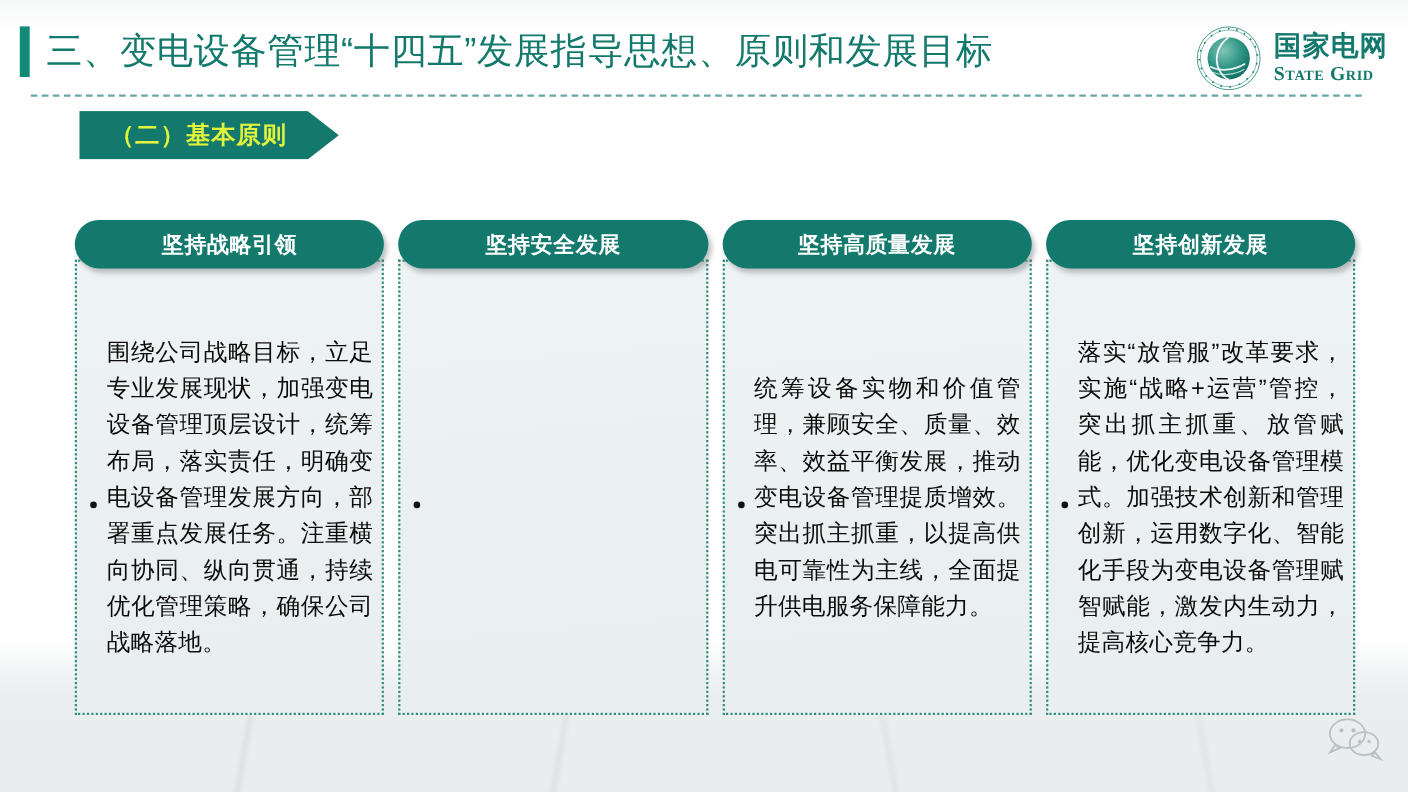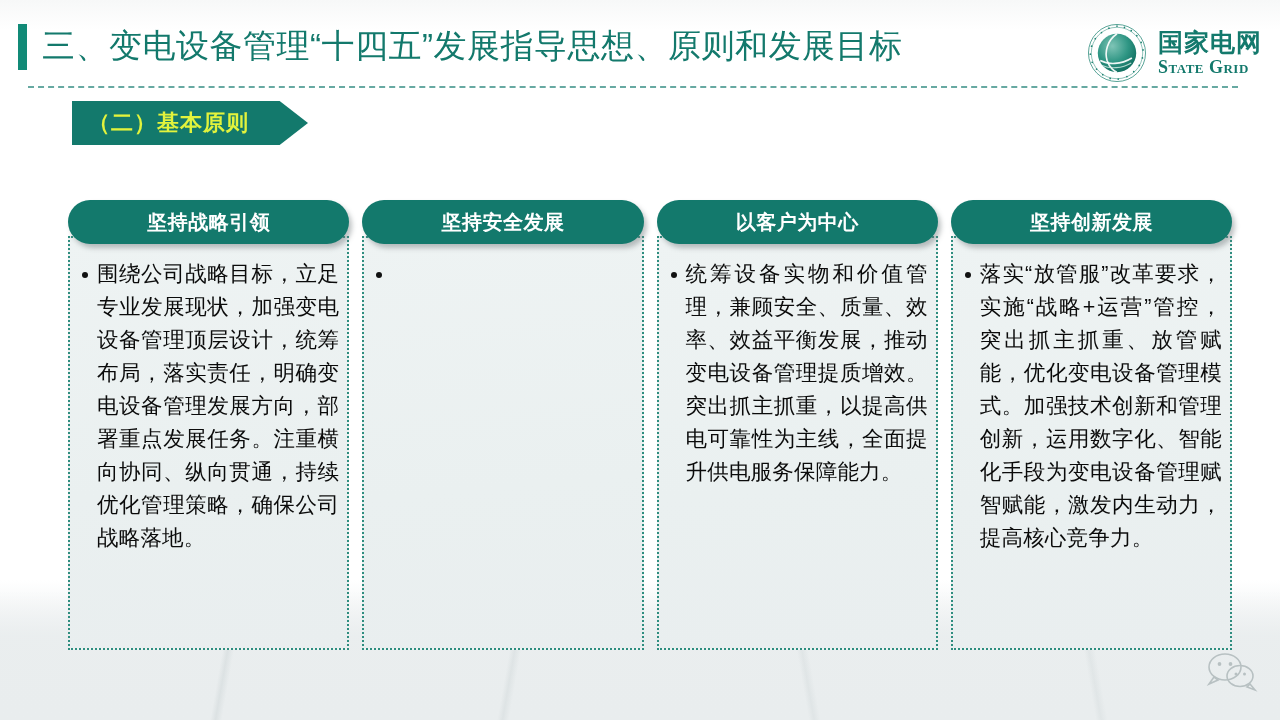--- a/index.html
+++ b/index.html
@@ -108,21 +108,21 @@
   .section-banner {
     position: absolute;
     left: 72px; top: 101px;
     width: 236px; height: 44px;
     background: #13796c;
     clip-path: polygon(0 0, 88% 0, 100% 50%, 88% 100%, 0 100%);
     display: flex;
     align-items: center;
   }
   .section-banner-label {
-    padding-left: 16px;
+    padding-left: 28px;
     font-size: 22px;
     font-weight: bold;
     color: #e2f33c;
     letter-spacing: 1px;
     white-space: nowrap;
   }
 
   
   .cards {
     position: absolute;
@@ -164,21 +164,21 @@
     color: #ffffff;
     letter-spacing: .5px;
     white-space: nowrap;
   }
   .card-text-wrap {
     position: absolute;
     left: 0; top: 58px;
     right: 0; bottom: 4px;
     padding: 0 10px 0 12px;
     display: flex;
-    align-items: flex-start;
+    align-items: center;
     z-index: 3;
   }
   .bullet-dot {
     flex: 0 0 auto;
     width: 6px; height: 6px;
     border-radius: 50%;
     background: #111111;
     margin: 14px 9px 0 2px;
   }
   .card-text {
@@ -292,21 +292,21 @@
         <div class="card-head-label">坚持安全发展</div>
       </div>
       <div class="card-text-wrap">
         <div class="bullet-dot"></div>
       </div>
     </div>
 
     <div class="card">
       <div class="card-body"></div>
       <div class="card-head">
-        <div class="card-head-label">以客户为中心</div>
+        <div class="card-head-label">坚持高质量发展</div>
       </div>
       <div class="card-text-wrap">
         <div class="bullet-dot"></div>
         <div class="card-text">统筹设备实物和价值管理，兼顾安全、质量、效率、效益平衡发展，推动变电设备管理提质增效。突出抓主抓重，以提高供电可靠性为主线，全面提升供电服务保障能力。</div>
       </div>
     </div>
 
     <div class="card">
       <div class="card-body"></div>
       <div class="card-head">

